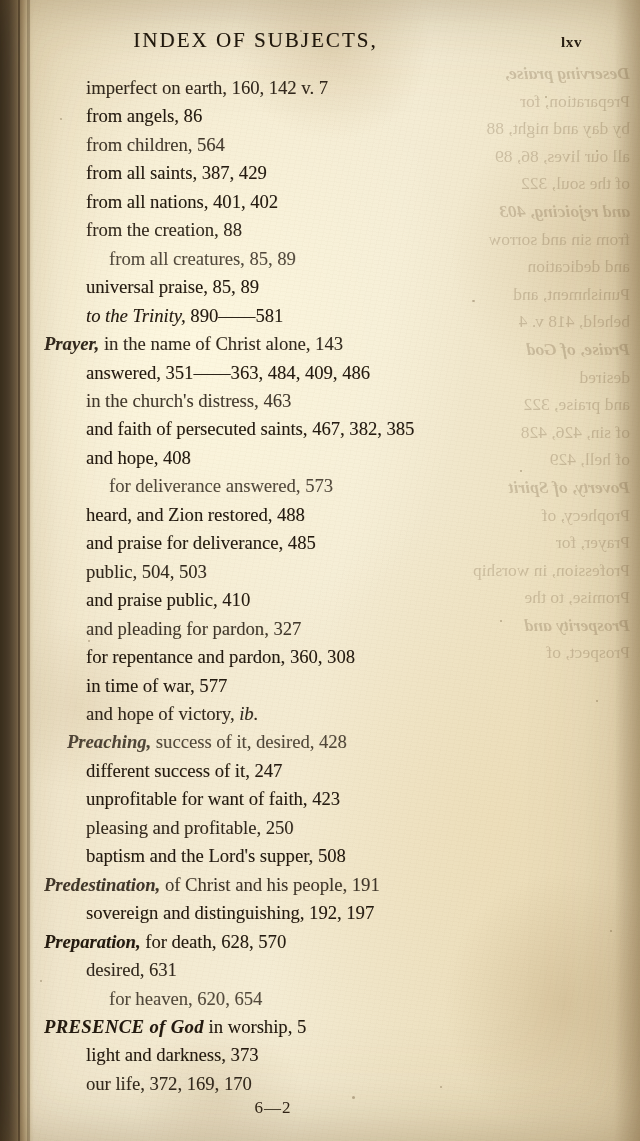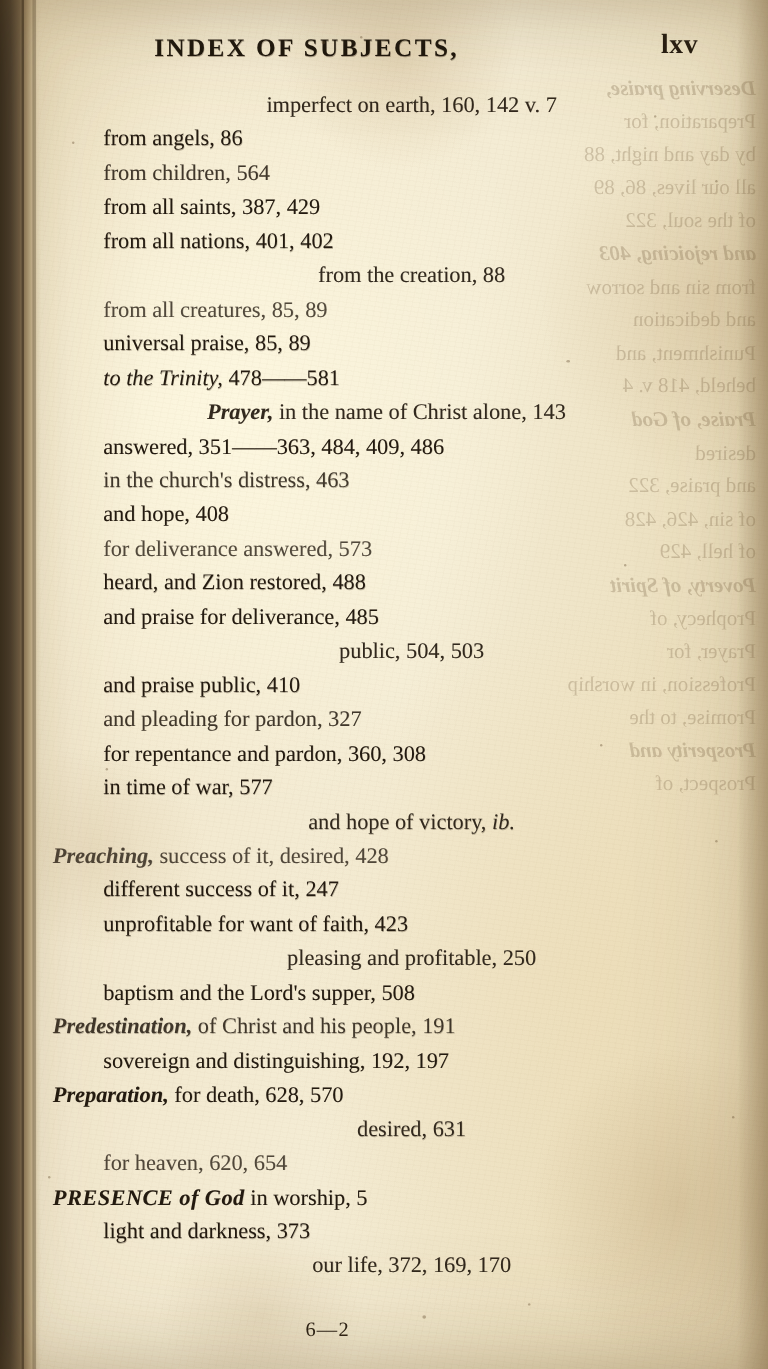--- a/index.html
+++ b/index.html
@@ -113,29 +113,29 @@
     width: 640px;
     height: 1141px;
   }
 
   .running-head {
     position: absolute;
     left: 0; top: 28px;
     width: 511px;
     text-align: center;
     font-size: 21px;
-    font-weight: bold;
+    font-weight: normal;
     letter-spacing: 2.0px;
     color: #1d160d;
     text-shadow: 0.4px 0.3px 0 rgba(50,36,20,0.34);
   }
   .folio {
     position: absolute;
-    right: 58px; top: 24px;
-    font-size: 23px;
+    right: 58px; top: 34px;
+    font-size: 15px;
     font-weight: bold;
     color: #241b11;
     letter-spacing: 0.6px;
   }
 
   .entries {
     position: absolute;
     left: 44px;
     top: 74px;
     width: 556px;
@@ -148,23 +148,23 @@
     text-shadow: 0.35px 0.25px 0 rgba(45,32,18,0.30);
   }
   .line.ind0 { padding-left: 0; }
   .line.ind1 { padding-left: 42px; }
 
   .hw     { font-style: italic; font-weight: bold; }
   .hw-caps{ font-style: italic; font-weight: bold; letter-spacing: 0.4px; }
   .it     { font-style: italic; }
 
   
-  .fade-1 { opacity: 0.93; text-align: center; }
+  .fade-1 { opacity: 0.93; }
   .fade-2 { opacity: 0.86; }
-  .fade-3 { opacity: 0.78; }
+  .fade-3 { opacity: 0.78; margin-left: 23px; }
 
   .signature {
     position: absolute;
     left: 0;
     top: 1098px;
     width: 460px;
     text-align: center;
     font-size: 17px;
     color: #2a2014;
     letter-spacing: 1px;
@@ -221,24 +221,25 @@
 
     <div class="entries" id="entries">
         <div class="line ind1 fade-1"><span>imperfect on earth, 160, 142 v. 7</span></div>
         <div class="line ind1 "><span>from angels, 86</span></div>
         <div class="line ind1 fade-2"><span>from children, 564</span></div>
         <div class="line ind1 "><span>from all saints, 387, 429</span></div>
         <div class="line ind1 "><span>from all nations, 401, 402</span></div>
         <div class="line ind1 fade-1"><span>from the creation, 88</span></div>
         <div class="line ind1 fade-3"><span>from all creatures, 85, 89</span></div>
         <div class="line ind1 "><span>universal praise, 85, 89</span></div>
-        <div class="line ind1 "><span class="it">to the Trinity,</span><span> 478——581</span></div>
+        <div class="line ind1 "><span class="it">to the Trinity,</span><span> 890——581</span></div>
         <div class="line ind0 fade-1"><span class="hw">Prayer,</span><span> in the name of Christ alone, 143</span></div>
         <div class="line ind1 "><span>answered, 351——363, 484, 409, 486</span></div>
         <div class="line ind1 fade-2"><span>in the church's distress, 463</span></div>
+        <div class="line ind1 "><span>and faith of persecuted saints, 467, 382, 385</span></div>
         <div class="line ind1 "><span>and hope, 408</span></div>
         <div class="line ind1 fade-3"><span>for deliverance answered, 573</span></div>
         <div class="line ind1 "><span>heard, and Zion restored, 488</span></div>
         <div class="line ind1 "><span>and praise for deliverance, 485</span></div>
         <div class="line ind1 fade-1"><span>public, 504, 503</span></div>
         <div class="line ind1 "><span>and praise public, 410</span></div>
         <div class="line ind1 fade-2"><span>and pleading for pardon, 327</span></div>
         <div class="line ind1 "><span>for repentance and pardon, 360, 308</span></div>
         <div class="line ind1 "><span>in time of war, 577</span></div>
         <div class="line ind1 fade-1"><span>and hope of victory, </span><span class="it">ib.</span></div>

